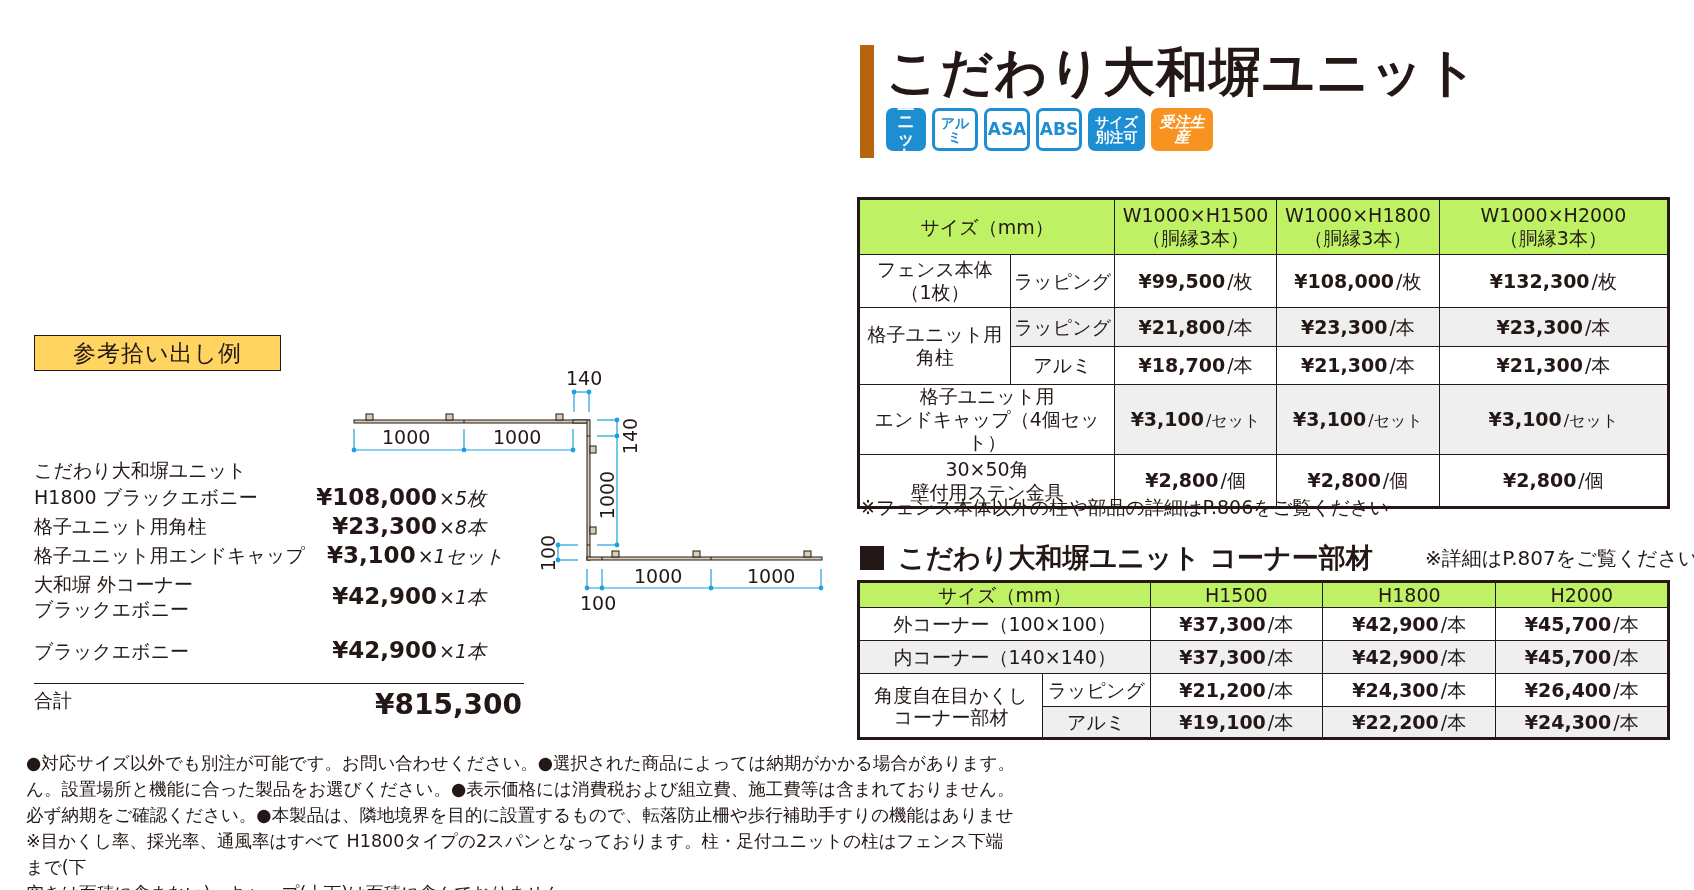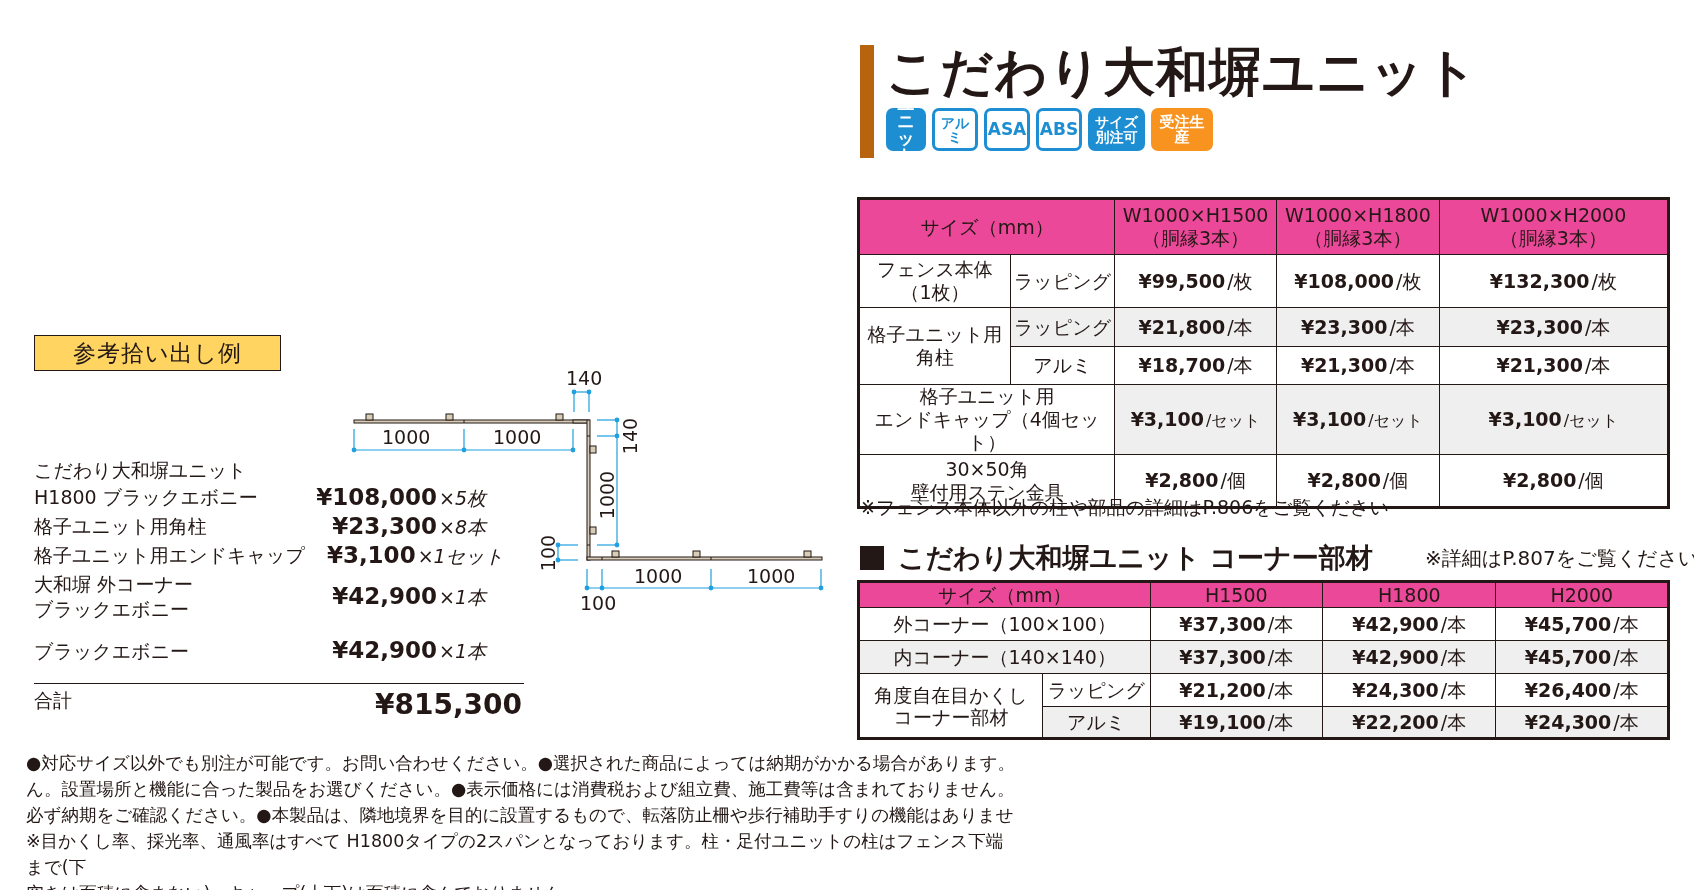--- a/index.html
+++ b/index.html
@@ -6,27 +6,27 @@
   html, body { width: 1694px; height: 890px; background: #ffffff; overflow: hidden; }
   body { position: relative; font-family: "DejaVu Sans", "Liberation Sans", sans-serif; color: #231815; }
 
   
   .title-bar { position: absolute; left: 860px; top: 45px; width: 14px; height: 113px; background: #B8640F; }
   .title { position: absolute; left: 886px; top: 38px; font-size: 52px; font-weight: bold; letter-spacing: 1px; color: #231815; white-space: nowrap; }
   .badges { position: absolute; left: 886px; top: 108px; display: flex; gap: 6px; }
   .badge { height: 43px; border-radius: 7px; display: flex; align-items: center; justify-content: center; font-weight: bold; font-size: 17px; line-height: 1; text-align: center; padding: 0 4px; }
   .badge.solid { background: #1E8ED3; color: #fff; }
   .badge.outline { background: #fff; color: #1E8ED3; border: 3px solid #1E8ED3; box-shadow: inset 0 0 0 1px #fff; }
-  .badge.orange { background: #F7931E; color: #fff; }
+  .badge.orange { background: #F7931E; color: #fff; font-style: italic; }
   .badge.two { font-size: 14px; flex-direction: column; gap: 1px; }
 
   
   table { border-collapse: collapse; position: absolute; }
   td, th { border: 1px solid #231815; text-align: center; vertical-align: middle; font-weight: normal; }
-  .hdr { background: #ec4899; }
+  .hdr { background: #bef264; }
   .gray { background: #EFEFEF; }
   .price { font-weight: bold; font-size: 23px; white-space: nowrap; }
   .price .unit { font-weight: normal; font-size: 19px; margin-left: 2px; }
   .price .unit.small { font-size: 16px; }
 
   #main-table { left: 857px; top: 197px; width: 1813px; border: 3px solid #231815; }
   #main-table td { font-size: 19px; line-height: 23px; }
 
   .note1 { position: absolute; left: 860px; top: 495px; font-size: 19px; white-space: nowrap; }
 

